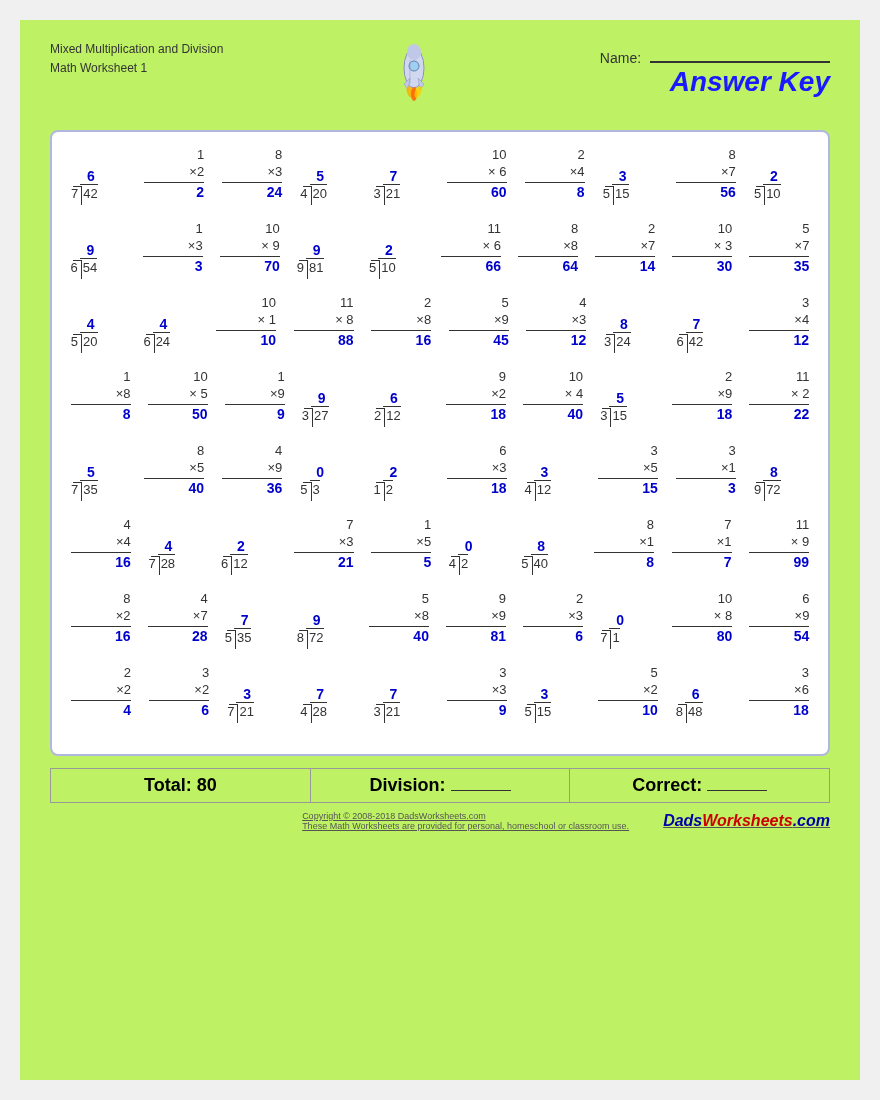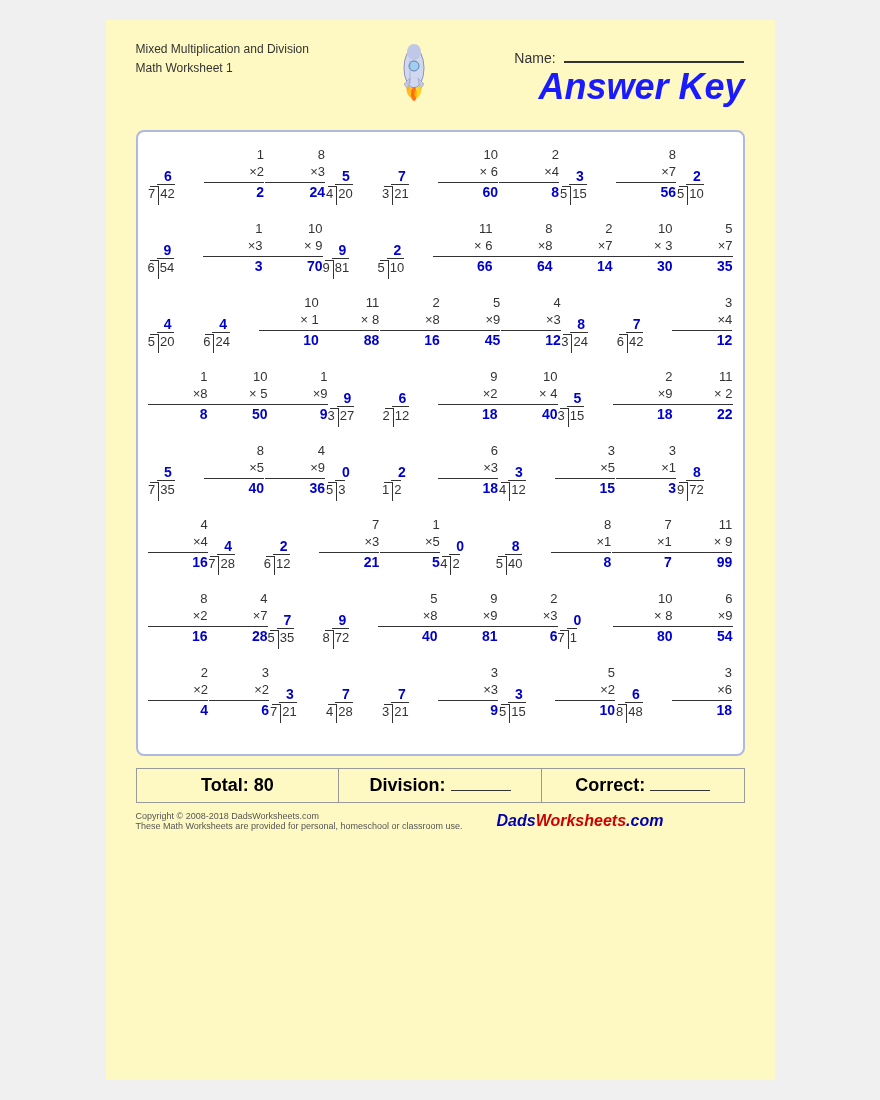--- a/index.html
+++ b/index.html
@@ -6,23 +6,23 @@
     body {
       width: 880px;
       min-height: 1100px;
       background: #f0f0f0;
       font-family: Arial, sans-serif;
       display: flex;
       justify-content: center;
       align-items: flex-start;
     }
     .page {
-      width: 669px;
+      width: 840px;
       min-height: 1060px;
-      background: #fef9c3;
+      background: #bef264;
       margin: 20px;
       padding: 20px 30px;
       position: relative;
     }
     .header {
       display: flex;
       justify-content: space-between;
       align-items: flex-start;
       margin-bottom: 10px;
     }
@@ -42,21 +42,21 @@
     }
     .header-right {
       text-align: right;
       padding-top: 10px;
     }
     .name-line {
       font-size: 14px;
       color: #333;
     }
     .answer-key {
-      font-size: 36px;
+      font-size: 28px;
       font-weight: bold;
       color: #1a1aff;
       font-style: italic;
     }
     .name-underline {
       border-bottom: 2px solid #333;
       display: inline-block;
       width: 180px;
       margin-left: 5px;
     }
@@ -169,22 +169,23 @@
       display: inline-block;
       border-bottom: 1.5px solid #333;
       width: 60px;
     }
 
     .copyright {
       margin-top: 8px;
       font-size: 9px;
       color: #555;
       display: flex;
-      justify-content: flex-start;
+      justify-content: flex-end;
       align-items: center;
+      text-decoration: underline;
     }
     .dads-logo {
       font-size: 16px;
       color: #0000aa;
       font-style: italic;
       font-weight: bold;
       margin-left: 34px;
     }
     .dads-logo span {
       color: #cc0000;

